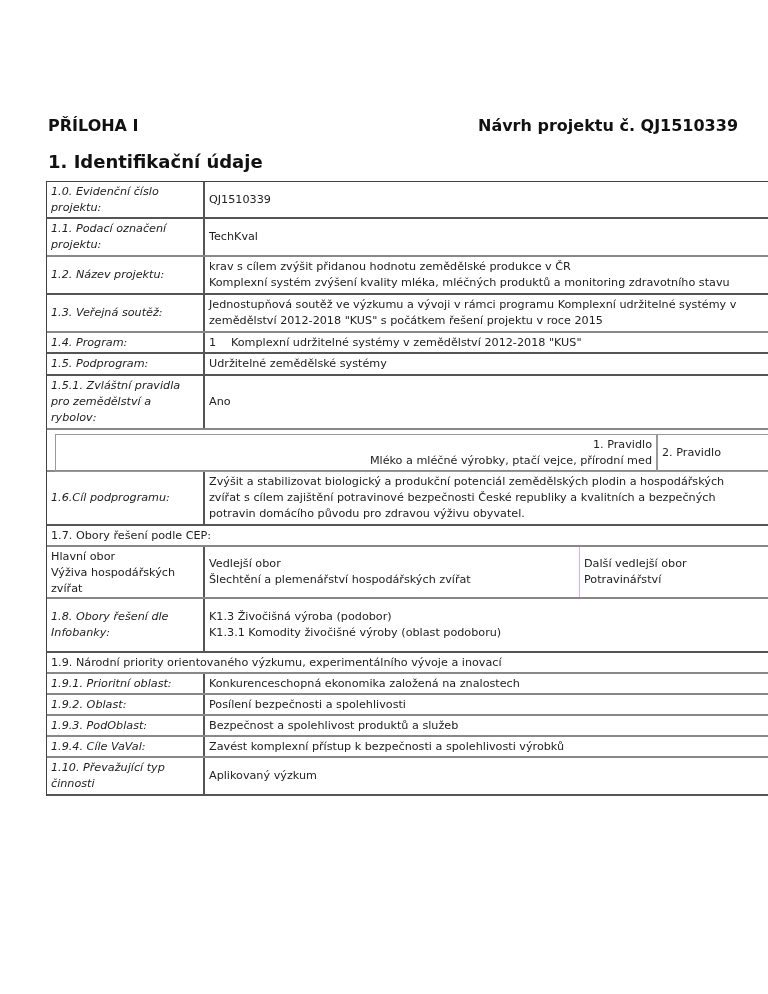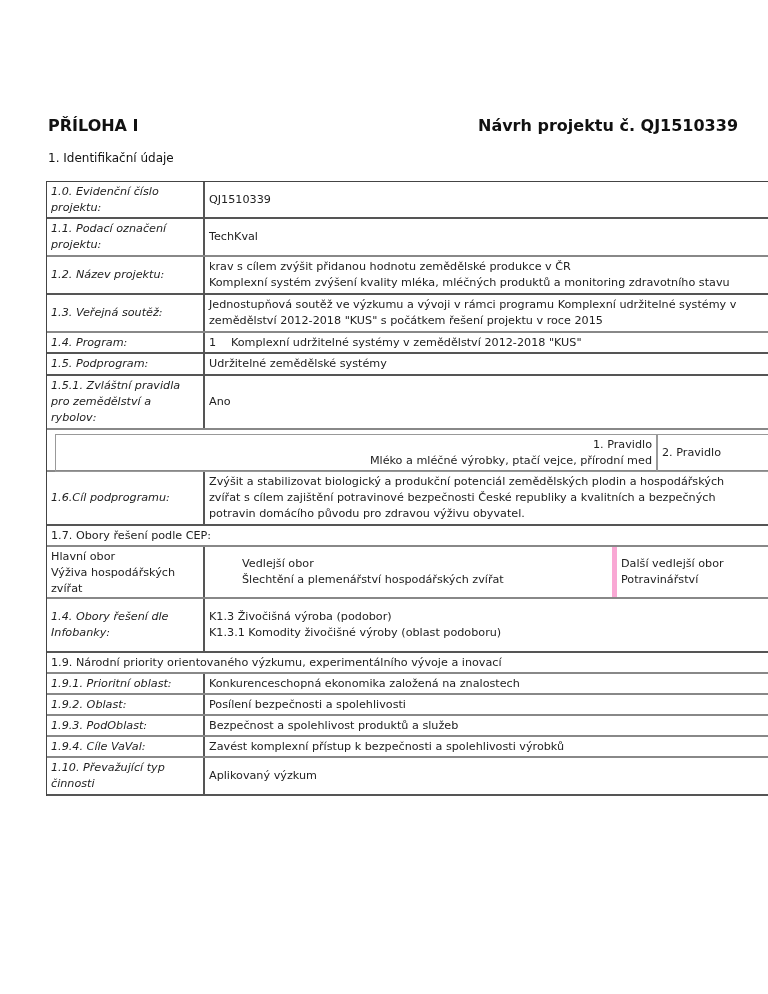--- a/index.html
+++ b/index.html
@@ -1,36 +1,36 @@
 <!DOCTYPE html>
 <html><head>
   <meta charset="utf-8">
   <style>
     html, body { margin: 0; padding: 0; background: #ffffff; }
     body { width: 768px; height: 994px; overflow: hidden; position: relative;
            font-family: "DejaVu Sans", "Liberation Sans", sans-serif; color: #222; }
     .hdr { position: absolute; top: 116px; font-weight: bold; font-size: 16px; color: #111; white-space: nowrap; }
     .hdr-left { left: 48px; }
     .hdr-right { left: 478px; }
-    .sec-title { position: absolute; top: 151px; left: 48px; font-weight: normal; font-size: 12px; color: #111; white-space: nowrap; }
+    .sec-title { position: absolute; top: 151px; left: 48px; font-weight: bold; font-size: 18px; color: #111; white-space: nowrap; }
     .tbl { position: absolute; left: 46px; top: 181px; width: 740px; border-left: 1px solid #444; border-top: 1px solid #444; }
     .row { display: flex; border-bottom: 2px solid #888; font-size: 11.2px; line-height: 16px; }
     .row.dark { border-bottom-color: #555; }
     .lbl { width: 148px; padding: 2px 4px; border-right: 2px solid #555; box-sizing: content-box; display: flex; align-items: center; flex-shrink: 0; font-style: italic; }
     .val { flex: 1; padding: 2px 4px; display: flex; align-items: center; white-space: nowrap; overflow: hidden; }
     .val.multi { flex-direction: column; align-items: flex-start; justify-content: center; }
     .full { flex: 1; padding: 2px 4px; white-space: nowrap; }
     .prog-num { display: inline-block; width: 22px; }
     .rule-wrap { padding: 4px 0 0 8px; }
     .rule-box { display: flex; border: 1px solid #999; border-right: none; }
     .rule1 { width: 592px; border-right: 2px solid #999; padding: 2px 4px; text-align: right; }
     .rule2 { flex: 1; padding: 2px 4px; display: flex; align-items: center; white-space: nowrap; }
     .cep-row { display: flex; border-bottom: 2px solid #888; font-size: 11.2px; line-height: 16px; }
     .cep-main { width: 148px; padding: 2px 4px; border-right: 2px solid #555; }
-    .cep-side { width: 366px; padding: 2px 4px; border-right: 5px solid #f9a8d4; display: flex; flex-direction: column; justify-content: center; white-space: nowrap; margin-left: 33px; }
+    .cep-side { width: 366px; padding: 2px 4px; border-right: 1px solid #f9a8d4; display: flex; flex-direction: column; justify-content: center; white-space: nowrap; }
     .cep-other { flex: 1; padding: 2px 4px; display: flex; flex-direction: column; justify-content: center; white-space: nowrap; }
   </style>
 </head>
 <body>
 
 <div class="hdr hdr-left">PŘÍLOHA I</div>
 <div class="hdr hdr-right">Návrh projektu č. QJ1510339</div>
 <div class="sec-title">1. Identifikační údaje</div>
 
 <div class="tbl">
@@ -115,21 +115,21 @@
       <div>Vedlejší obor</div>
       <div>Šlechtění a plemenářství hospodářských zvířat</div>
     </div>
     <div class="cep-other">
       <div>Další vedlejší obor</div>
       <div>Potravinářství</div>
     </div>
   </div>
 
   <div class="row dark" style="height:52px">
-    <div class="lbl">1.4. Obory řešení dle Infobanky:</div>
+    <div class="lbl">1.8. Obory řešení dle Infobanky:</div>
     <div class="val multi">
       <span>K1.3 Živočišná výroba (podobor)</span>
       <span>K1.3.1 Komodity živočišné výroby (oblast podoboru)</span>
     </div>
   </div>
 
   <div class="row" style="height:19px">
     <div class="full">1.9. Národní priority orientovaného výzkumu, experimentálního vývoje a inovací</div>
   </div>
 

